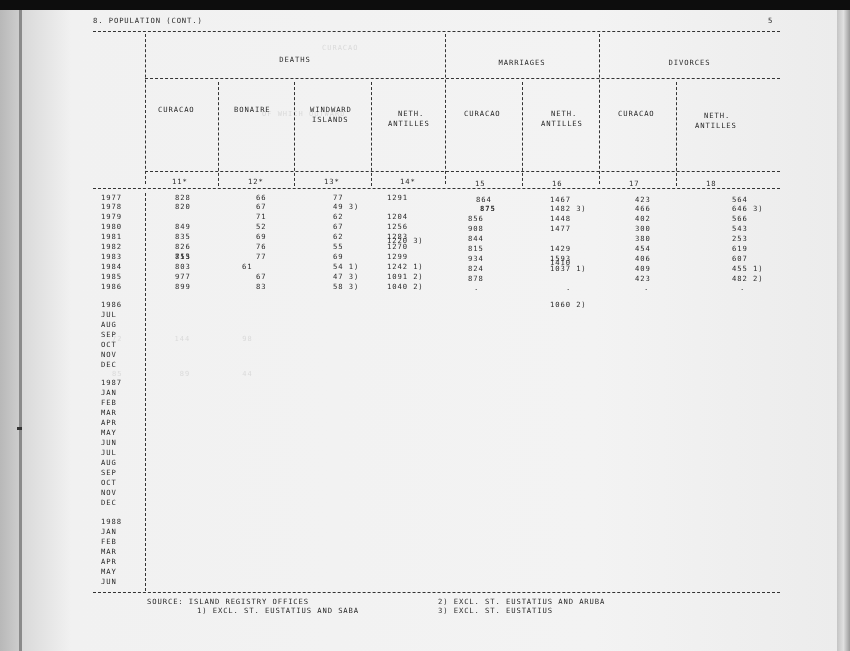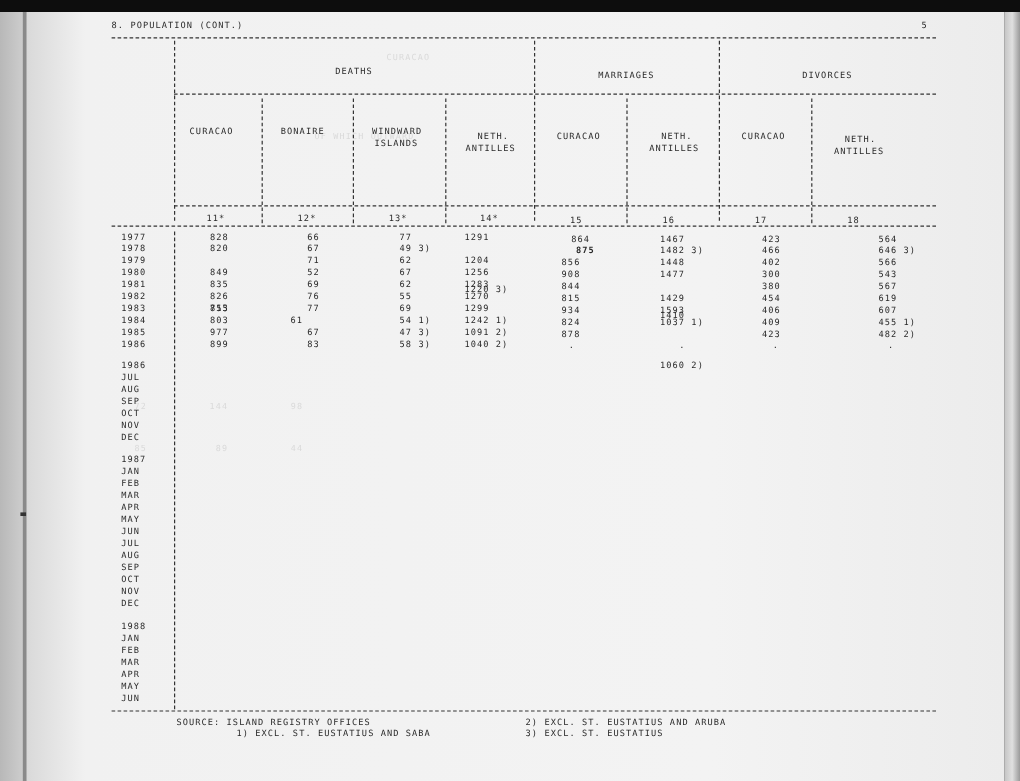--- a/index.html
+++ b/index.html
@@ -134,21 +134,21 @@
     </div>
     <div>
       <div class="txt" style="left:79px;top:222px;">1981</div>
       <div class="txt" style="left:153px;top:222px;">835</div>
       <div class="txt" style="left:234px;top:222px;">69</div>
       <div class="txt" style="left:311px;top:222px;">62</div>
       <div class="txt" style="left:365px;top:222px;">1283</div>
       <div class="txt" style="left:446px;top:224px;">844</div>
       <div class="txt" style="left:528px;top:224px;margin-top:24px;">1410</div>
       <div class="txt" style="left:613px;top:224px;">380</div>
-      <div class="txt" style="left:710px;top:224px;">567</div>
+      <div class="txt" style="left:710px;top:224px;">253</div>
     </div>
     <div>
       <div class="txt" style="left:79px;top:232px;">1982</div>
       <div class="txt" style="left:153px;top:232px;">826</div>
       <div class="txt" style="left:234px;top:232px;">76</div>
       <div class="txt" style="left:311px;top:232px;">55</div>
       <div class="txt" style="left:365px;top:232px;">1270</div>
       <div class="txt" style="left:446px;top:234px;">815</div>
       <div class="txt" style="left:528px;top:234px;">1429</div>
       <div class="txt" style="left:613px;top:234px;">454</div>

